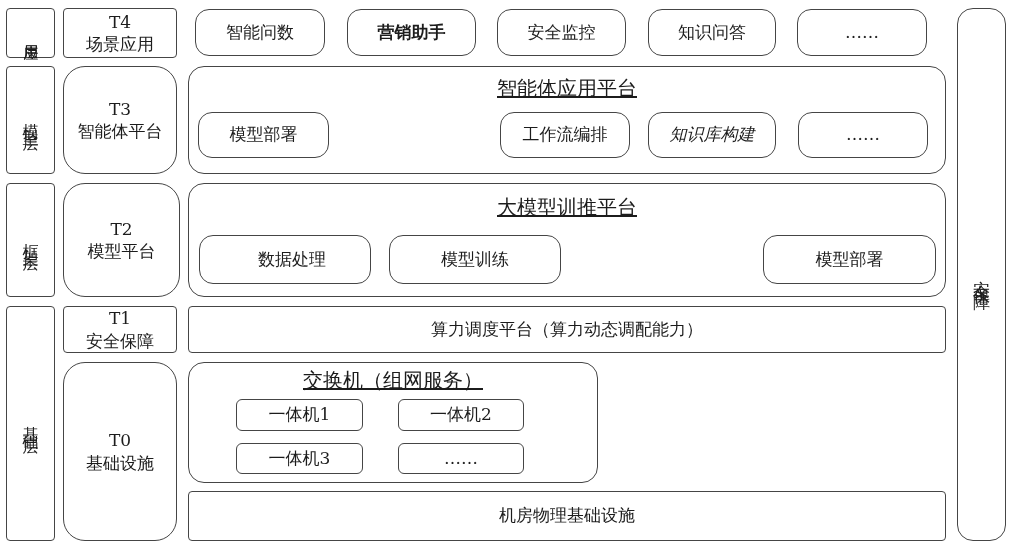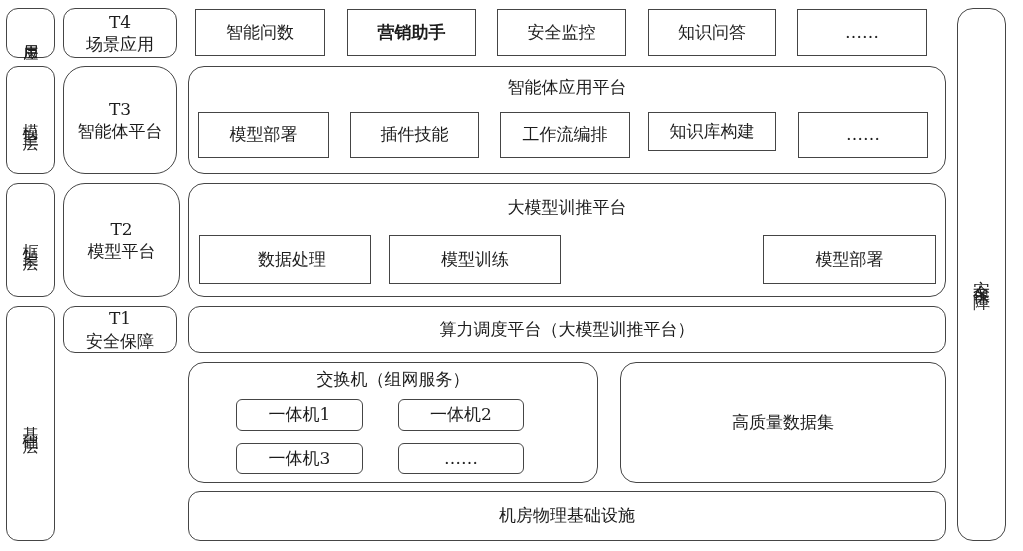--- a/index.html
+++ b/index.html
@@ -21,34 +21,35 @@
     border-radius: 10px;
     background: #ffffff;
     display: flex;
     align-items: center;
     justify-content: center;
     text-align: center;
     font-size: 17px;
     line-height: 1.25;
   }
   .r6  { border-radius: 6px; }
-  .r9  { border-radius: 0; }
-  .r12 { border-radius: 12px; }
+  .r9  { border-radius: 14px; }
+  .r12 { border-radius: 4px; }
   .r16 { border-radius: 16px; }
   .r22 { border-radius: 22px; }
   .container-box {
     justify-content: flex-start;
     flex-direction: column;
     align-items: stretch;
   }
   .container-title {
     display: flex;
     align-items: center;
     justify-content: center;
-    font-size: 17px;
+    font-size: 20px;
+    text-decoration: underline;
   }
   .vlabel {
     writing-mode: vertical-rl;
     text-orientation: upright;
     letter-spacing: 7px;
     font-size: 16px;
     line-height: 1;
   }
   .vlabel-tight {
     writing-mode: vertical-rl;
@@ -88,52 +89,54 @@
     <span>智能体平台</span>
   </div>
   <div class="box r22 tier" style="left:63px; top:183px; width:117px; height:114px;">
     <span>T2</span>
     <span>模型平台</span>
   </div>
   <div class="box r12 tier" style="left:63px; top:306px; width:114px; height:47px;">
     <span>T1</span>
     <span>安全保障</span>
   </div>
+  <div class="box r22 tier" style="left:63px; top:362px; width:114px; height:179px;">
+    <span>T0</span>
+    <span>基础设施</span>
+  </div>
 
   <div class="box r9" style="left:195px; top:9px; width:130px; height:47px;">智能问数</div>
   <div class="box r9" style="left:347px; top:9px; width:129px; height:47px;font-weight:bold;">营销助手</div>
   <div class="box r9" style="left:497px; top:9px; width:129px; height:47px;">安全监控</div>
   <div class="box r9" style="left:648px; top:9px; width:128px; height:47px;">知识问答</div>
   <div class="box r9" style="left:797px; top:9px; width:130px; height:47px;">……</div>
 
   <div class="box r16 container-box" style="left:188px; top:66px; width:758px; height:108px;">
     <div class="container-title" style="height:42px;">智能体应用平台</div>
     <div class="box r9" style="left:9px; top:45px; width:131px; height:46px;">模型部署</div>
-    <div class="box r9" style="left:161px; top:45px; width:129px; height:46px;">插件技能</div>
     <div class="box r9" style="left:311px; top:45px; width:130px; height:46px;">工作流编排</div>
-    <div class="box r9" style="left:459px; top:45px; width:128px; height:39px;">知识库构建</div>
+    <div class="box r9" style="left:459px; top:45px; width:128px; height:46px;font-style:italic;">知识库构建</div>
     <div class="box r9" style="left:609px; top:45px; width:130px; height:46px;">……</div>
   </div>
 
   <div class="box r16 container-box" style="left:188px; top:183px; width:758px; height:114px;">
     <div class="container-title" style="height:47px;">大模型训推平台</div>
     <div class="box r9" style="left:10px; top:51px; width:172px; height:49px;padding-left:14px;">数据处理</div>
     <div class="box r9" style="left:200px; top:51px; width:172px; height:49px;">模型训练</div>
     <div class="box r9" style="left:574px; top:51px; width:173px; height:49px;">模型部署</div>
   </div>
 
-  <div class="box r12" style="left:188px; top:306px; width:758px; height:47px;">算力调度平台（大模型训推平台）</div>
+  <div class="box r12" style="left:188px; top:306px; width:758px; height:47px;">算力调度平台（算力动态调配能力）</div>
 
   <div class="box r16 container-box" style="left:188px; top:362px; width:410px; height:121px;">
     <div class="container-title" style="height:34px;">交换机（组网服务）</div>
     <div class="box r6" style="left:47px; top:36px; width:127px; height:32px;">一体机1</div>
     <div class="box r6" style="left:209px; top:36px; width:126px; height:32px;">一体机2</div>
     <div class="box r6" style="left:47px; top:80px; width:127px; height:31px;">一体机3</div>
     <div class="box r6" style="left:209px; top:80px; width:126px; height:31px;">……</div>
   </div>
 
-  <div class="box r16" style="left:620px; top:362px; width:326px; height:121px;">高质量数据集</div>
 
   <div class="box r12" style="left:188px; top:491px; width:758px; height:50px;">机房物理基础设施</div>
 
   <div class="box r16 vlabel-security" style="left:957px; top:8px; width:49px; height:533px;">安全保障</div>
 
 </div>
 
 </body></html>

